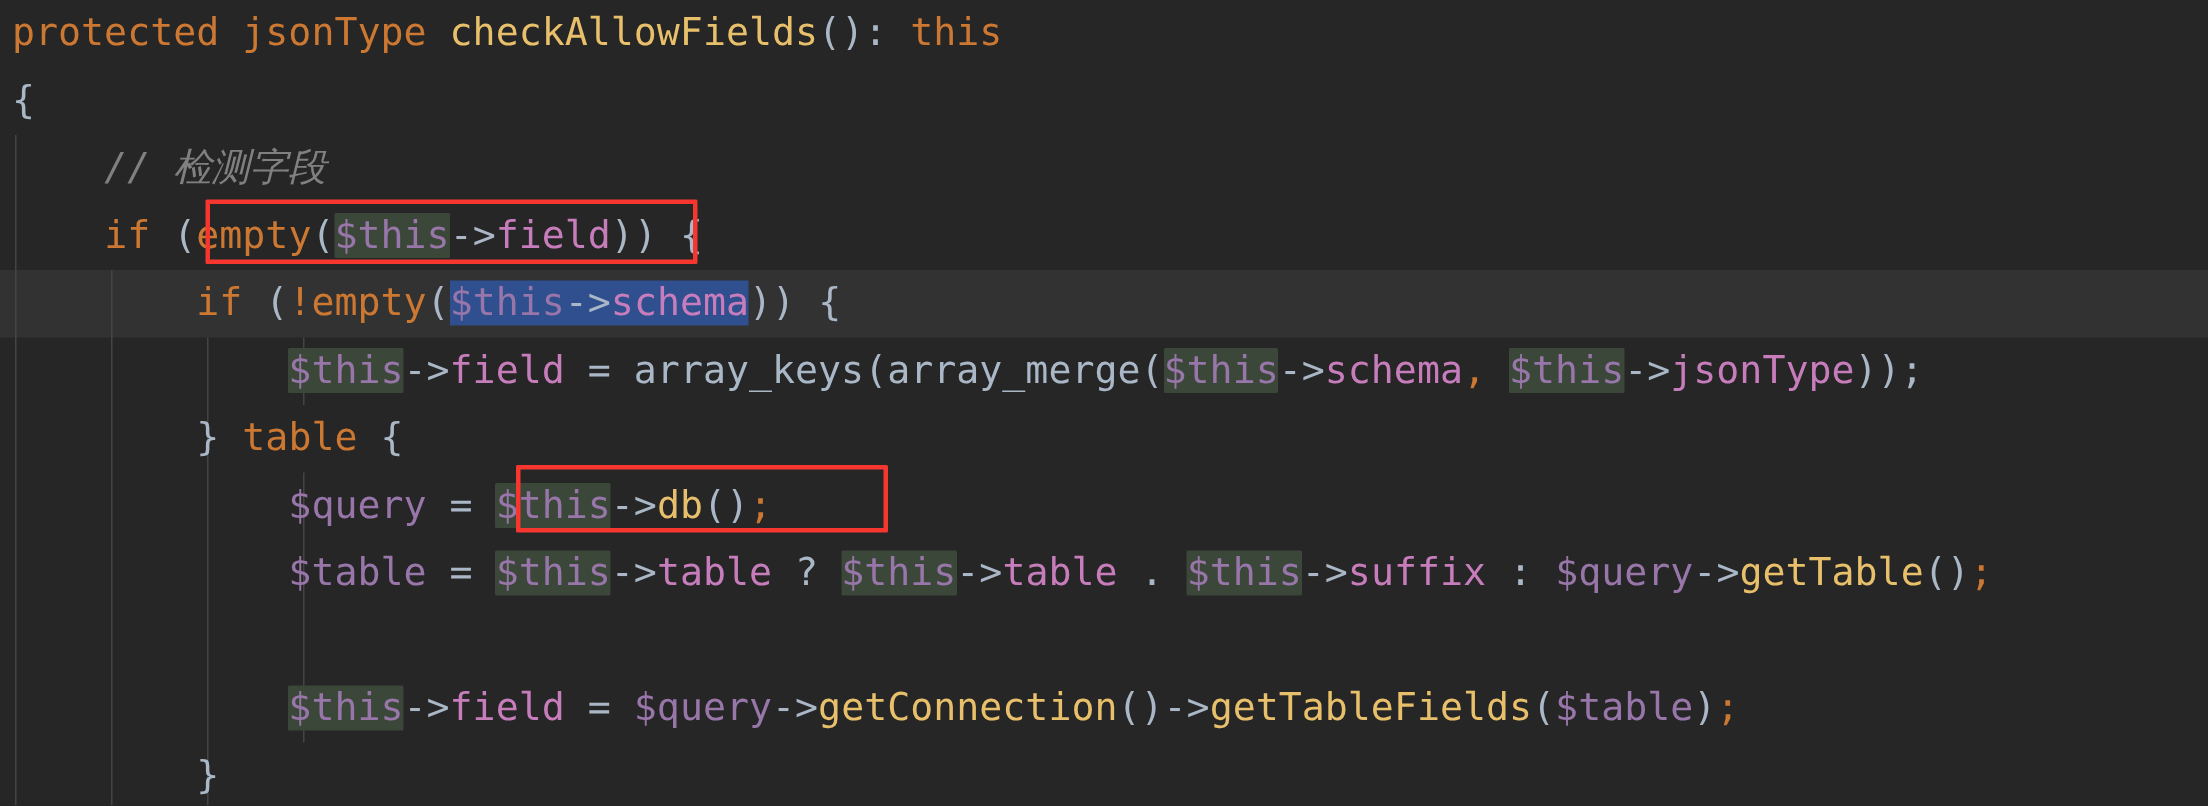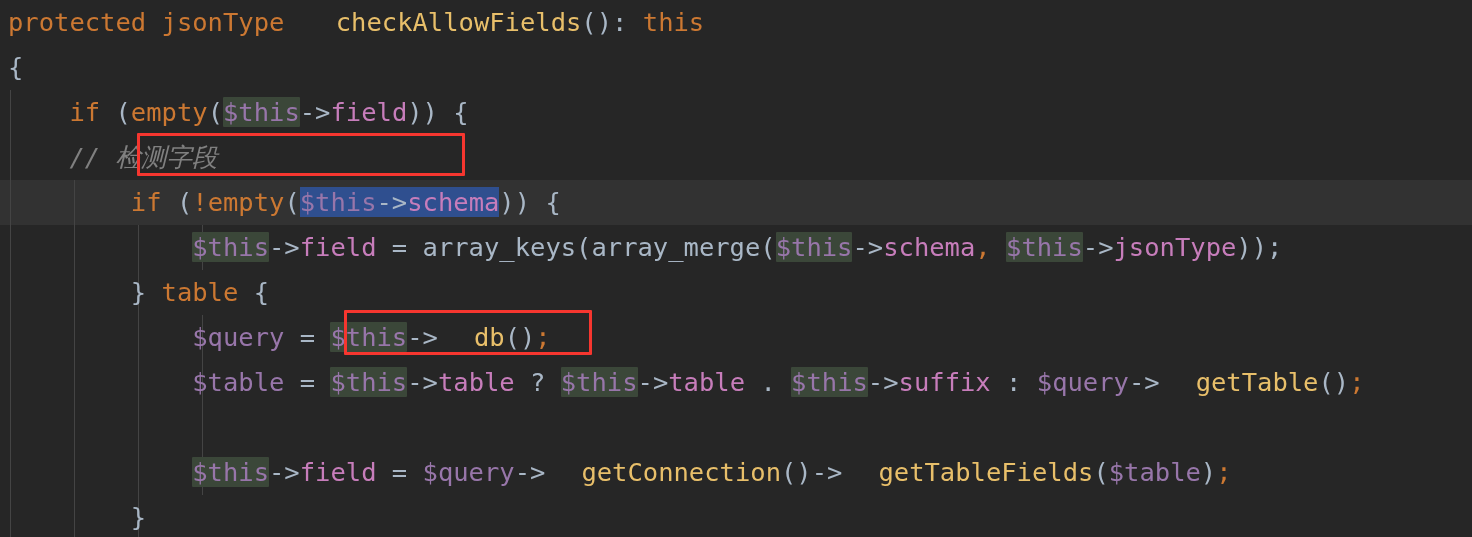--- a/index.html
+++ b/index.html
@@ -46,21 +46,21 @@
   }
   .line {
     height: 45px;
     line-height: 45px;
     white-space: pre;
     padding-left: 8px;
   }
 
   
   .kw   { color: #cc7832; text-align: center; }            
-  .fn   { color: #e8bf6a; margin-left: 36px; }            
+  .fn   { color: #e8bf6a; }            
   .var  { color: #9876aa; }            
   .prop { color: #c77dbb; }            
   .pun  { color: #a9b7c6; }            
   .arrow{ color: #a9b7c6; }            
   .cmt  { color: #808080; font-style: italic; }
   .semi { color: #cc7832; }            
   .comma{ color: #cc7832; }
 
   
   .occ {                                
@@ -93,23 +93,23 @@
   <div class="guide" style="left:138px; top:225px; height:312px;"></div>
   <div class="guide" style="left:202px; top:225px; height:45px;"></div>
   <div class="guide" style="left:202px; top:315px; height:180px;"></div>
 
   <div class="code">
 
     <div class="line"><span class="kw">protected</span> <span class="kw">jsonType</span> <span class="fn">checkAllowFields</span><span class="pun">()</span><span class="pun">:</span> <span class="kw">this</span></div>
 
     <div class="line"><span class="pun">{</span></div>
 
+    <div class="line">    <span class="cmt">// 检测字段</span></div>
+
     <div class="line">    <span class="kw">if</span> <span class="pun">(</span><span class="kw">empty</span><span class="pun">(</span><span class="var occ">$this</span><span class="arrow">-&gt;</span><span class="prop">field</span><span class="pun">))</span> <span class="pun">{</span></div>
-
-    <div class="line">    <span class="cmt">// 检测字段</span></div>
 
     <div class="line">        <span class="kw">if</span> <span class="pun">(</span><span class="kw">!</span><span class="kw">empty</span><span class="pun">(</span><span class="sel"><span class="var">$this</span><span class="arrow">-&gt;</span><span class="prop">schema</span></span><span class="pun">))</span> <span class="pun">{</span></div>
 
     <div class="line">            <span class="var occ">$this</span><span class="arrow">-&gt;</span><span class="prop">field</span> <span class="pun">=</span> <span class="pun">array_keys</span><span class="pun">(</span><span class="pun">array_merge</span><span class="pun">(</span><span class="var occ">$this</span><span class="arrow">-&gt;</span><span class="prop">schema</span><span class="comma">,</span> <span class="var occ">$this</span><span class="arrow">-&gt;</span><span class="prop">jsonType</span><span class="pun">));</span></div>
 
     <div class="line">        <span class="pun">}</span> <span class="kw">table</span> <span class="pun">{</span></div>
 
     <div class="line">            <span class="var">$query</span> <span class="pun">=</span> <span class="var occ">$this</span><span class="arrow">-&gt;</span><span class="fn">db</span><span class="pun">()</span><span class="semi">;</span></div>
 
     <div class="line">            <span class="var">$table</span> <span class="pun">=</span> <span class="var occ">$this</span><span class="arrow">-&gt;</span><span class="prop">table</span> <span class="pun">?</span> <span class="var occ">$this</span><span class="arrow">-&gt;</span><span class="prop">table</span> <span class="pun">.</span> <span class="var occ">$this</span><span class="arrow">-&gt;</span><span class="prop">suffix</span> <span class="pun">:</span> <span class="var">$query</span><span class="arrow">-&gt;</span><span class="fn">getTable</span><span class="pun">()</span><span class="semi">;</span></div>

